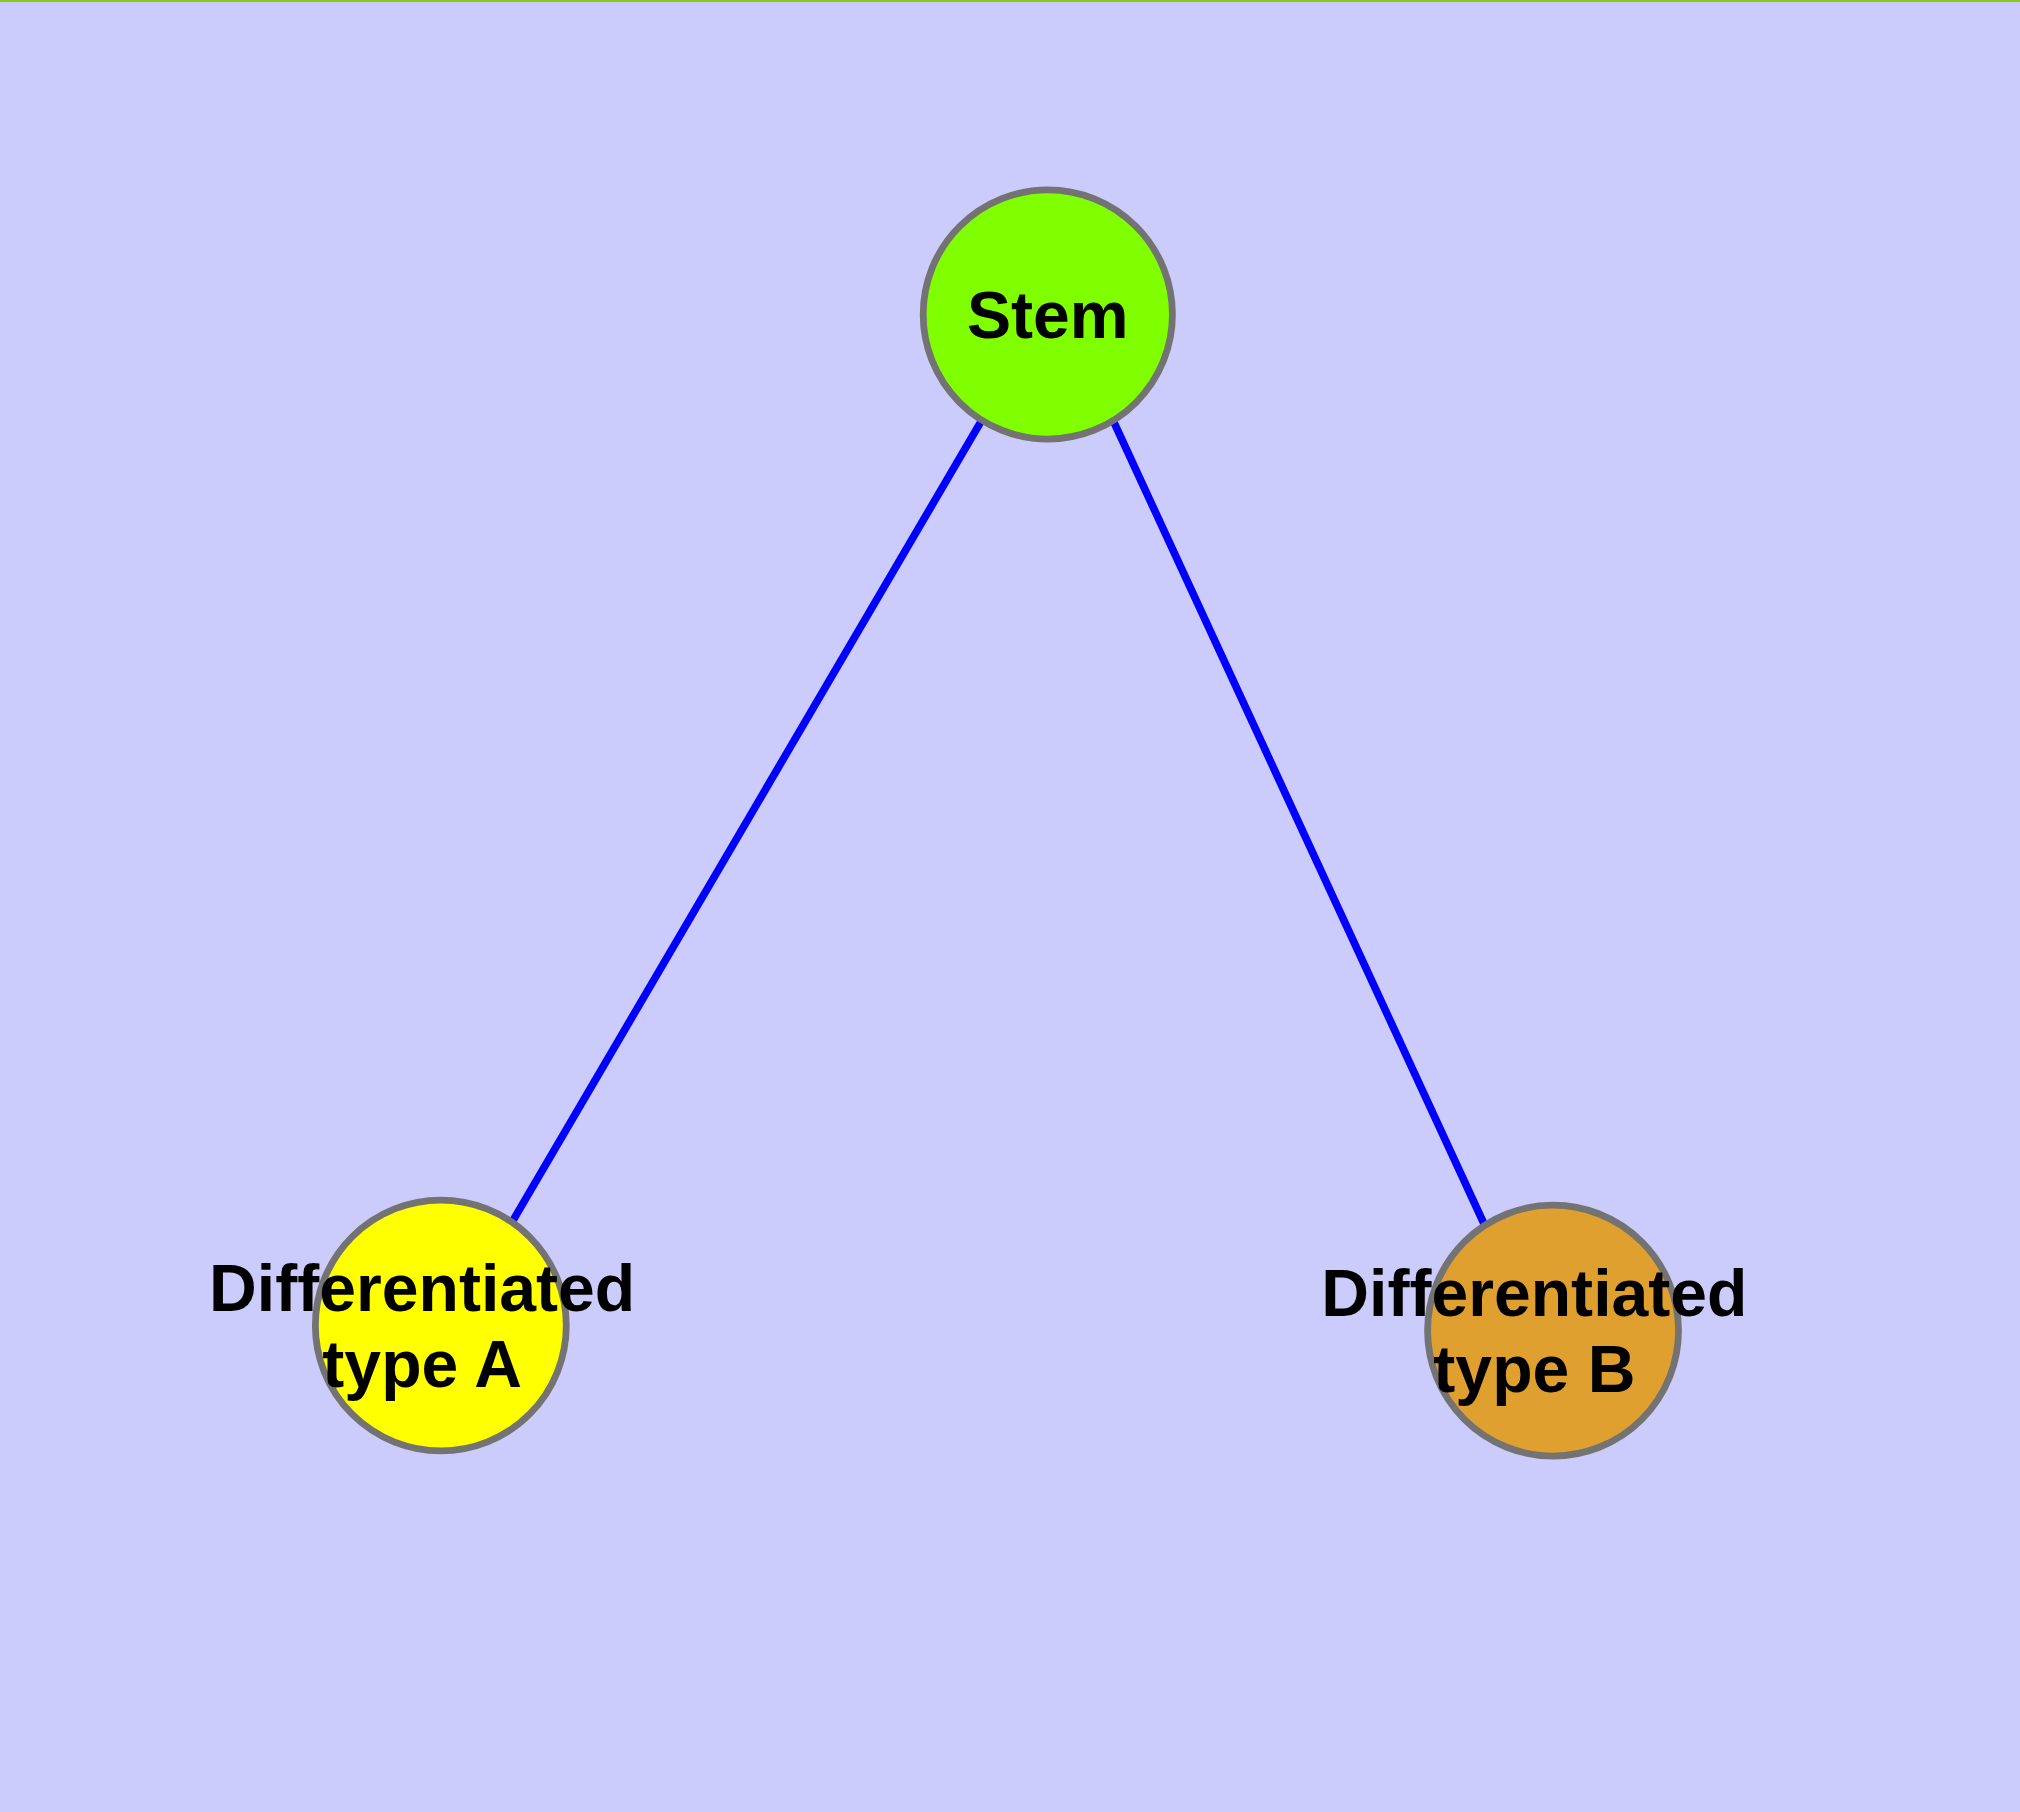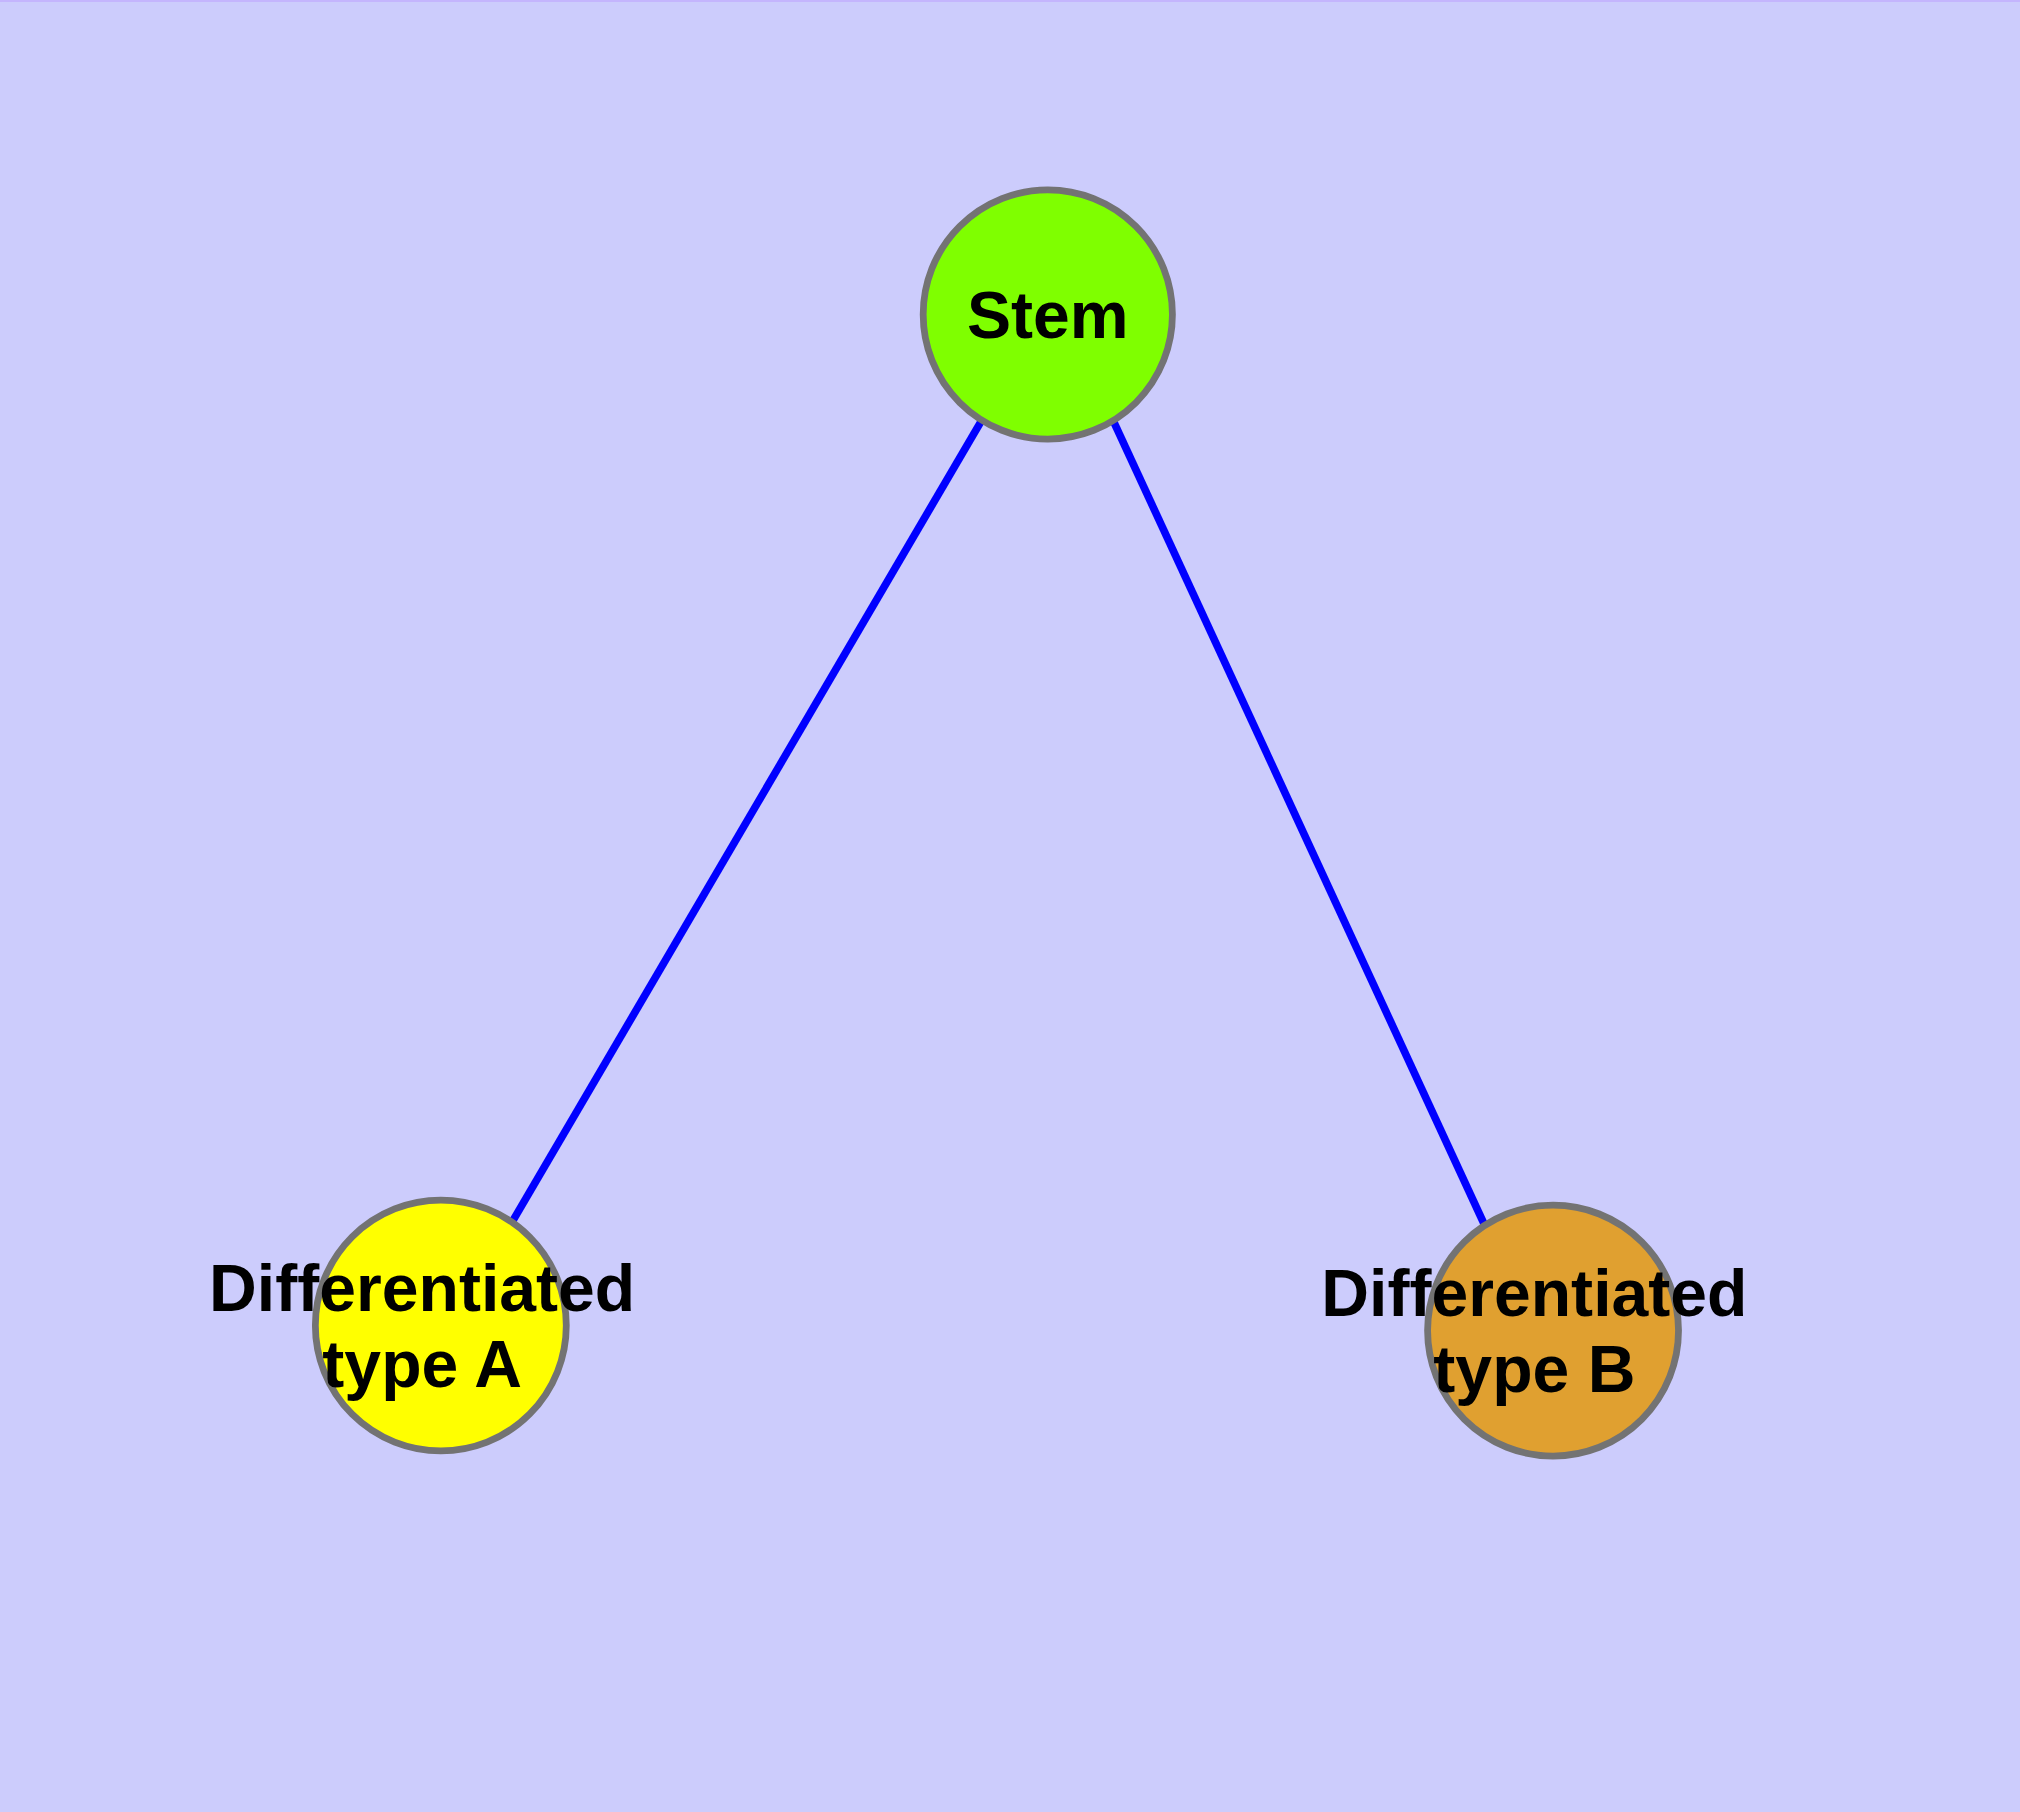--- a/index.html
+++ b/index.html
@@ -34,21 +34,21 @@
   .node-label {
     font-weight: bold;
     fill: #000000;
     text-anchor: middle;
     font-family: "Liberation Sans", "DejaVu Sans", sans-serif;
   }
 </style>
 </head>
 <body>
 
-<div id="canvas" style="width: 2021px; height: 1812px; background: #c4b5fd;">
+<div id="canvas" style="width: 2021px; height: 1812px; background: #84cc16;">
 
   <div id="plot-background" style="background: rgb(204, 204, 252); width: 2021px; height: 1810px;"></div>
 
   <svg id="graph-svg" viewBox="0 0 2384 2138" preserveAspectRatio="none" xmlns="http://www.w3.org/2000/svg">
 
     <g>
       <line class="graph-edge" x1="1158" y1="496" x2="604" y2="1442" id="edge0" stroke="#0000ff" stroke-width="9" stroke-linecap="butt"></line>
       <line class="graph-edge" x1="1313" y1="496" x2="1751" y2="1445" id="edge1" stroke="#0000ff" stroke-width="9" stroke-linecap="butt"></line>
     </g>
 

